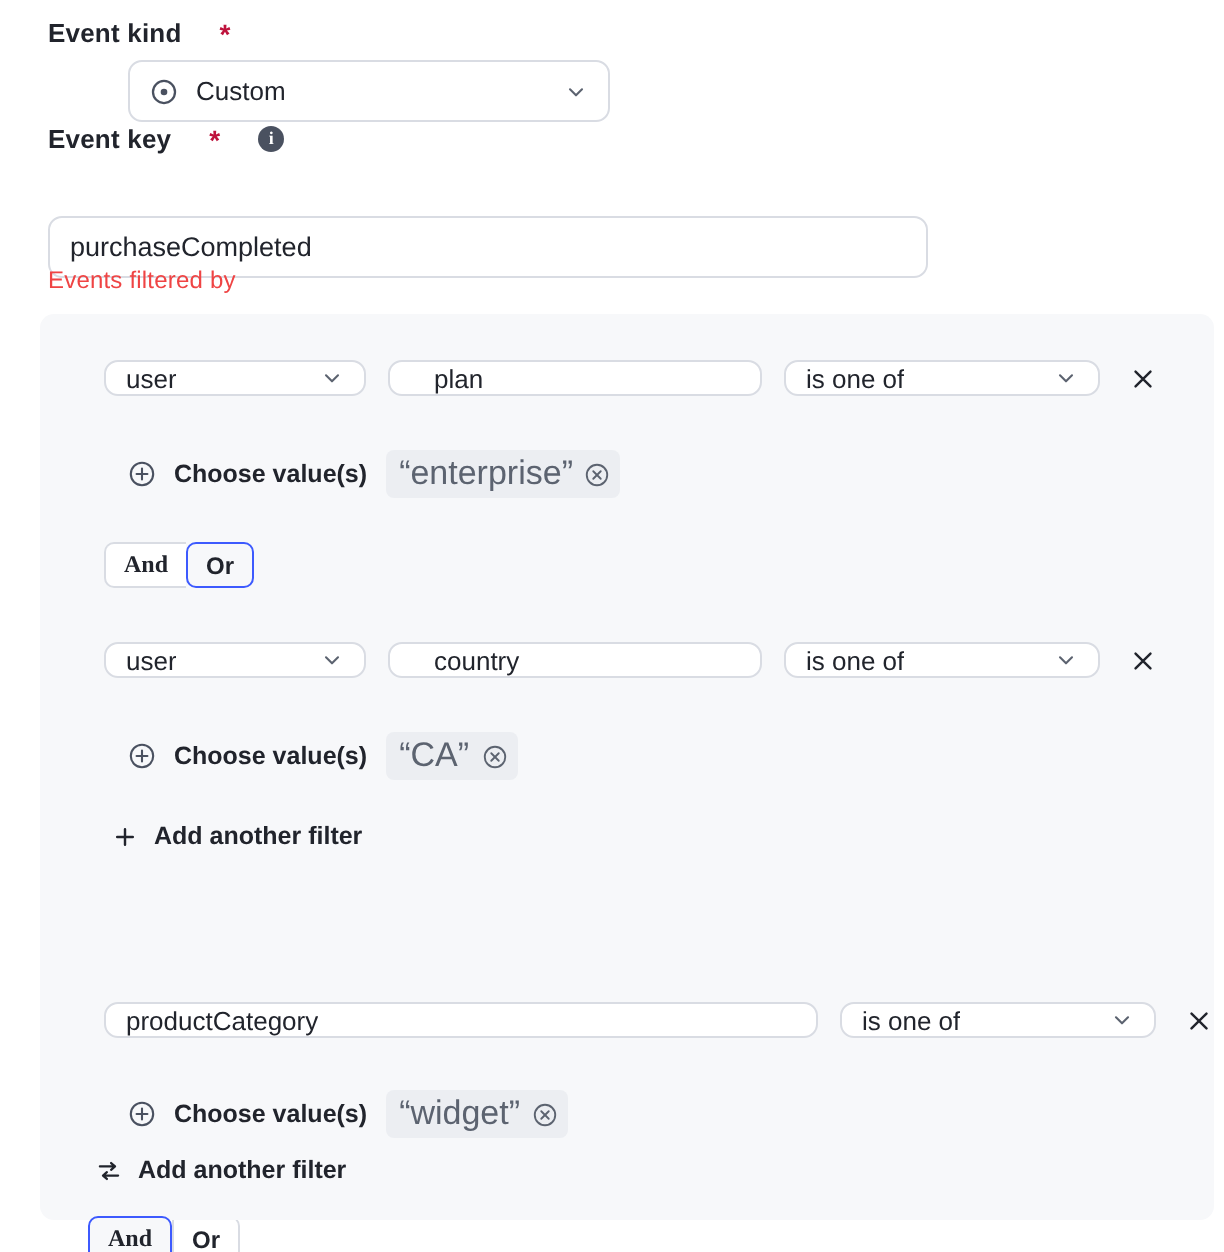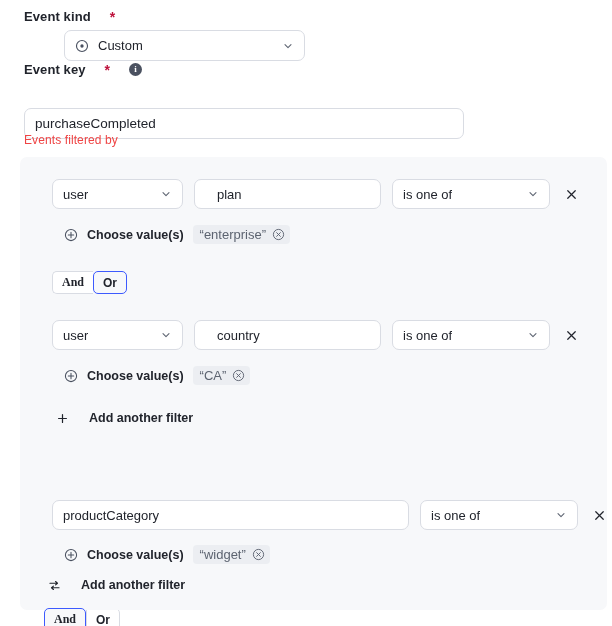--- a/index.html
+++ b/index.html
@@ -35,21 +35,21 @@
     font-size: 9px; font-weight: 700;
     display:inline-flex; align-items:center; justify-content:center;
     font-family: "Liberation Serif", serif;
   }
 
   
   .control {
     background:#fff;
     border:1px solid #d9dce3;
     border-radius:7px;
-    height:30px;
+    height:18px;
     display:flex;
     align-items:center;
     padding:0 10px;
     font-size:13px;
     color:#21242c;
     position:relative;
   }
   .control .chev {
     margin-left:auto;
     display:flex; align-items:center; justify-content:center;
@@ -128,32 +128,32 @@
   .plus-circle { width:14px;height:14px;color:#4a5160;display:flex;align-items:center;justify-content:center;flex:0 0 auto;}
   .choose-label { cursor:pointer; white-space:nowrap; }
 
   .chip {
     display:inline-flex;
     align-items:center;
     gap:6px;
     background:#eceef2;
     border-radius:4px;
     padding:2px 5px 2px 7px;
-    font-size:13px;
+    font-size:17px;
     font-weight:400;
     color:#5c6370;
   }
   .chip .chip-x { width:13px;height:13px;color:#5c6370;display:flex;align-items:center;justify-content:center;cursor:pointer;}
 
   
   .add-filter {
     position:absolute;
     display:flex;
     align-items:center;
-    gap:20px;
+    gap:8px;
     font-size:12.5px;
     font-weight:700;
     color:#21242c;
     cursor:pointer;
   }
   .add-glyph { width:13px;height:13px;color:#21242c;display:flex;align-items:center;justify-content:center;flex:0 0 auto;}
 
   
   .andor {
     position:absolute;

